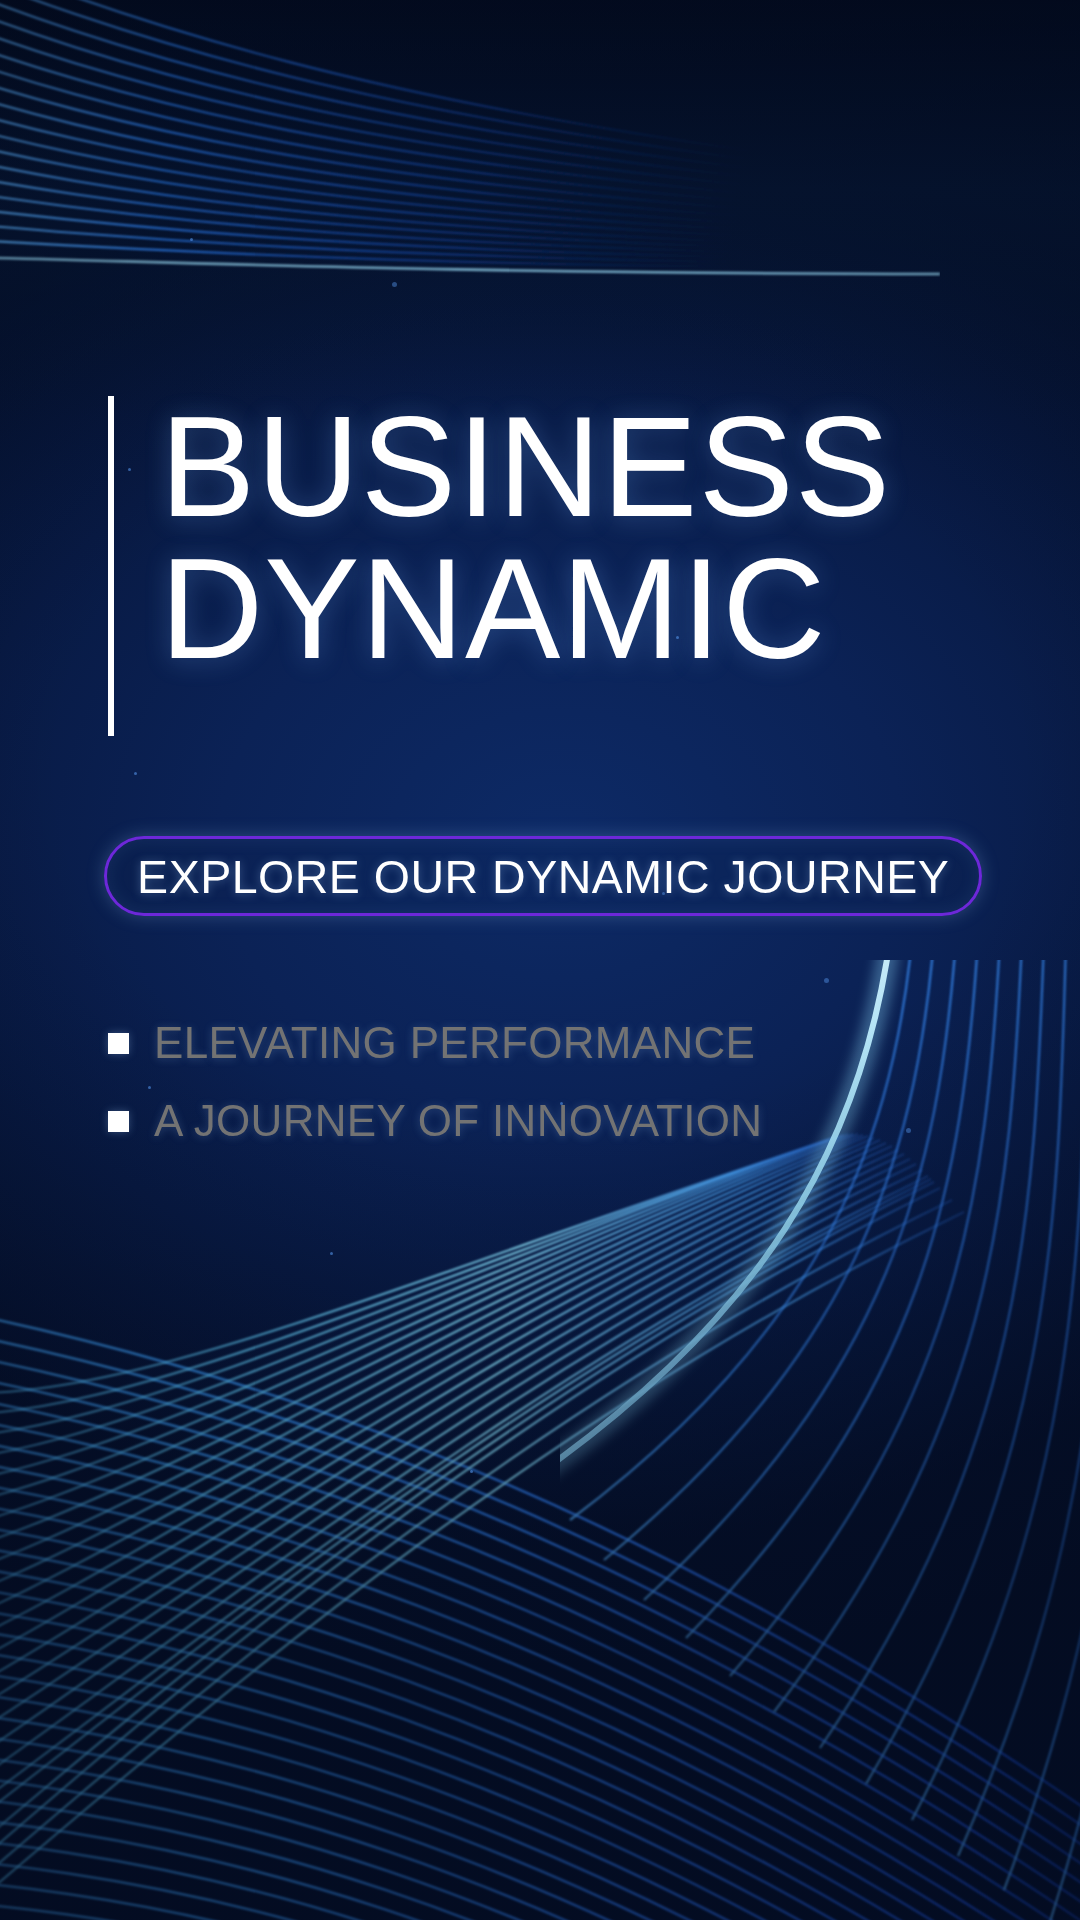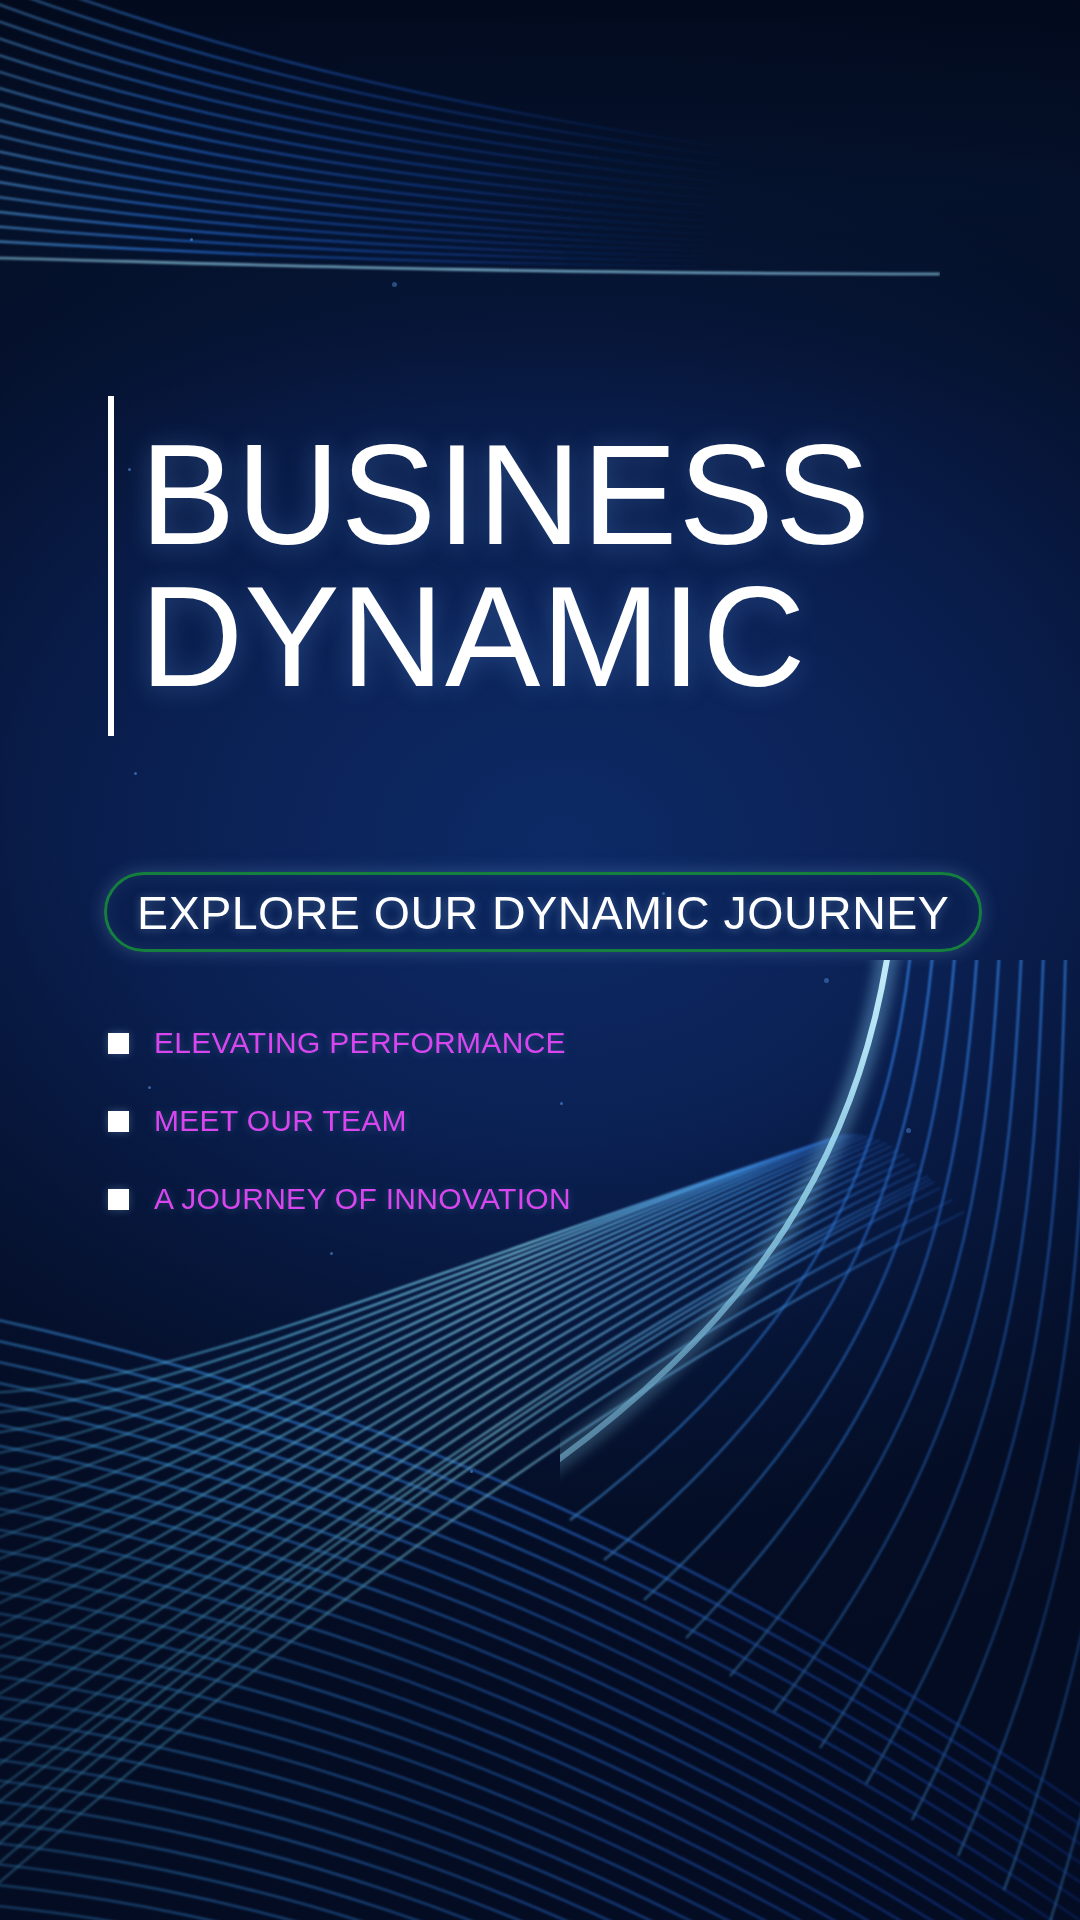--- a/index.html
+++ b/index.html
@@ -62,21 +62,22 @@
     position: absolute;
     inset: 0;
     z-index: 40;
   }
 
   #title-block {
     position: absolute;
     left: 108px;
     top: 396px;
     display: flex;
-    align-items: center;
+    align-items: flex-start;
+    gap: 20px;
   }
   #title-rule {
     width: 6px;
     min-height: 340px;
     background: #ffffff;
     margin-right: 26px;
     flex: none;
   }
   #title-lines {
     display: flex;
@@ -89,27 +90,27 @@
     line-height: 0.99;
     font-weight: 400;
     letter-spacing: 1px;
     white-space: nowrap;
     text-shadow: 0 2px 26px rgba(120,180,255,.30);
   }
 
   #cta-pill {
     position: absolute;
     left: 104px;
-    top: 872px;
+    top: 836px;
     height: 74px;
     padding: 0 26px;
     display: flex;
     align-items: center;
     justify-content: flex-end;
-    border: 3px solid #15803d;
+    border: 3px solid #6d28d9;
     border-radius: 40px;
     box-shadow: 0 0 18px rgba(150,200,255,.25), inset 0 0 18px rgba(130,190,255,.10);
     background: rgba(10,32,80,0.18);
   }
   #cta-pill-label {
     color: #ffffff;
     font-size: 47px;
     line-height: 1;
     letter-spacing: 0.5px;
     white-space: nowrap;
@@ -130,22 +131,22 @@
   }
   .bullet-square {
     width: 21px;
     height: 21px;
     background: #ffffff;
     flex: none;
     margin-right: 25px;
     box-shadow: 0 0 8px rgba(160,205,255,.30);
   }
   .feature-label {
-    color: #d946ef;
-    font-size: 30px;
+    color: #737373;
+    font-size: 44px;
     line-height: 1;
     letter-spacing: 0.3px;
     white-space: nowrap;
     text-shadow: 0 1px 9px rgba(150,200,255,.25);
   }
 </style>
 </head>
 <body>
 
 <div id="poster">
@@ -358,24 +359,20 @@
       <span id="cta-pill-label">EXPLORE OUR DYNAMIC JOURNEY</span>
     </div>
 
     <div id="feature-list">
 
       <div class="feature-item">
         <span class="bullet-square"></span>
         <span class="feature-label">ELEVATING PERFORMANCE</span>
       </div>
 
-      <div class="feature-item">
-        <span class="bullet-square"></span>
-        <span class="feature-label">MEET OUR TEAM</span>
-      </div>
 
       <div class="feature-item">
         <span class="bullet-square"></span>
         <span class="feature-label">A JOURNEY OF INNOVATION</span>
       </div>
 
 
     </div>
   </div>
 </div>

